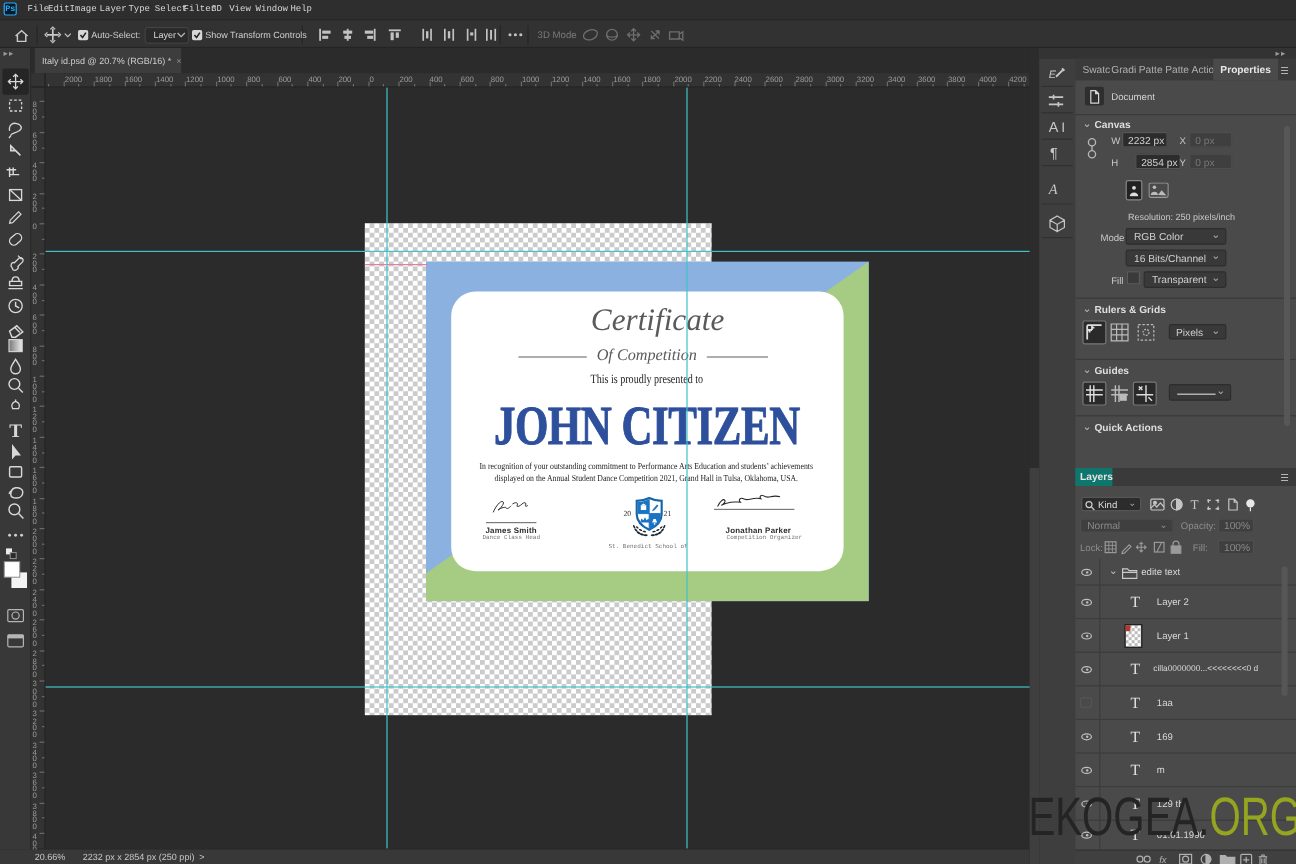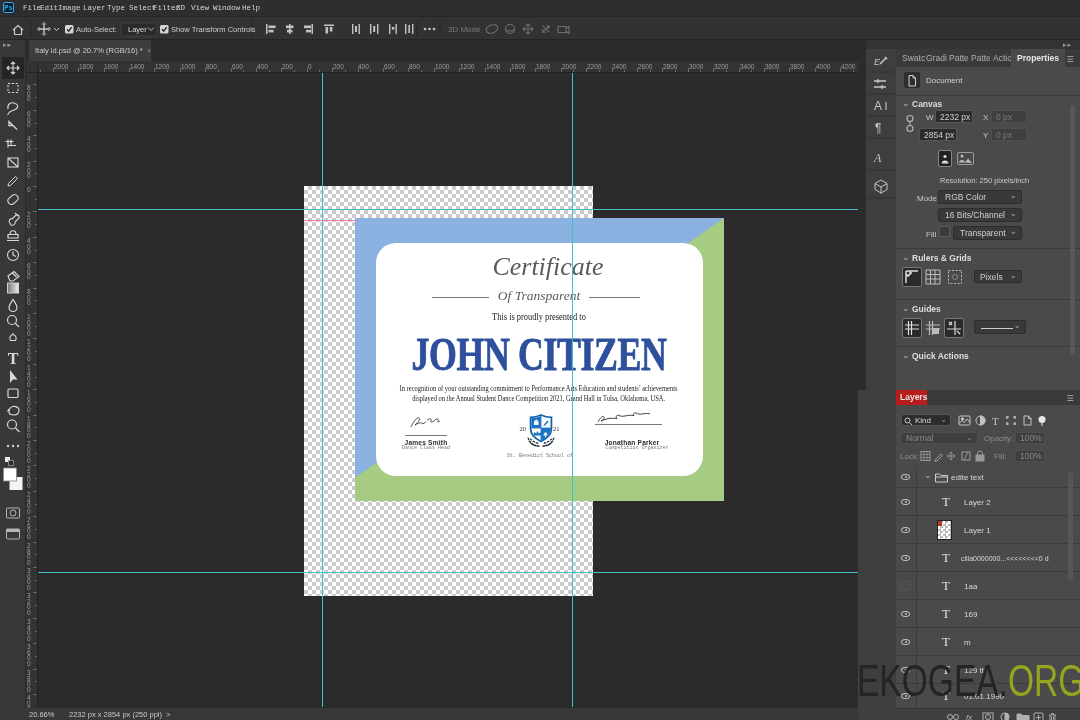--- a/index.html
+++ b/index.html
@@ -453,21 +453,21 @@
       <i class="vtick" style="top:621.0px;width:4px"></i>
     </div>
   <div class="abs" id="rcorner"></div>
 
   <div class="abs" id="canvas">
     <div id="checker"></div>
     <div id="cert">
       <div id="certgreen"></div>
       <div id="certwhite"></div>
       <div class="cc" id="c-title">Certificate</div>
-      <div class="cc" id="c-sub">Of Transparent</div>
+      <div class="cc" id="c-sub">Of Competition</div>
       <div class="cline" style="left:77px;top:79px;width:57px"></div>
       <div class="cline" style="left:234px;top:79px;width:51px"></div>
       <div class="cc" id="c-pres">This is proudly presented to</div>
       <div class="cc" id="c-name">JOHN CITIZEN</div>
       <div class="cc" id="c-body"><span class="bl" id="bl1" style="transform:scaleX(0.855)">In recognition of your outstanding commitment to Performance Arts Education and students’ achievements</span><br><span class="bl" id="bl2" style="transform:scaleX(0.851)">displayed on the Annual Student Dance Competition 2021, Grand Hall in Tulsa, Oklahoma, USA.</span></div>
       <svg class="cc" style="left:48px;top:196px" width="48" height="18" viewBox="0 0 48 18">
         <path d="M8,13 c2,-5 6,-10 8,-9 c2,1 -2,6 -4,7 c3,-2 6,-3 7,-1.5 c1,1 3,-1 4,-2 M24,6 c3,-2 5,-1 4,1 c-1,2 2,1 4,-1 c2,-2 4,-1 3,1 c-0.5,1.5 1,1 2,0" stroke="#2a2a2a" fill="none" stroke-width="0.8"></path>
       </svg>
       <div class="cline" style="left:50px;top:216.5px;width:42px"></div>
       <div class="cc cnm" style="left:20px;top:219px;width:102px">James Smith</div>
@@ -569,21 +569,21 @@
           <circle cx="5" cy="5.5" r="3"></circle>
           <circle cx="5" cy="15.5" r="3"></circle>
           <line x1="5" y1="8.5" x2="5" y2="12.5"></line>
         </g>
       </svg>
     <span class="ptext" style="left:30px;top:64px">W</span>
     <div class="field" style="left:39px;top:61px;width:38px;height:13px;line-height:12px;padding-left:4px">2232 px</div>
     <span class="ptext" style="left:87px;top:64px">X</span>
     <div class="fieldg" style="left:95px;top:61px;width:36px;height:13px;line-height:12px;padding-left:4px">0 px</div>
     <span class="ptext" style="left:30px;top:82px">H</span>
-    <div class="field" style="left:23px;top:79px;width:38px;height:13px;line-height:12px;padding-left:4px">2854 px</div>
+    <div class="field" style="left:50px;top:79px;width:38px;height:13px;line-height:12px;padding-left:4px">2854 px</div>
     <span class="ptext" style="left:87px;top:82px">Y</span>
     <div class="fieldg" style="left:95px;top:79px;width:36px;height:13px;line-height:12px;padding-left:4px">0 px</div>
     <div style="position:absolute;left:42px;top:101px;width:14px;height:17px;background:#222;border:1px solid #888;border-radius:2px"></div>
     <svg style="position:absolute;left:45px;top:105px" width="8" height="10" viewBox="0 0 8 10">
         <circle cx="4" cy="2.5" r="1.6" fill="#ddd"></circle>
         <path d="M0.5,9.5 c0,-4 7,-4 7,0 z" fill="#ddd"></path>
       </svg>
     <svg style="position:absolute;left:61px;top:103px" width="17px" height="13" viewBox="0 0 17 13">
         <rect x="0.5" y="0.5" width="16" height="12" rx="1.5" fill="none" stroke="#9a9a9a"></rect>
         <circle cx="5" cy="4" r="1.5" fill="#bbb"></circle>
@@ -639,21 +639,21 @@
         <span style="position:absolute;left:6px;top:6.5px;width:32px;height:1px;background:#ccc"></span>
         <span class="dchev">⌄</span>
       </div>
     <div style="position:absolute;left:0;top:297px;width:184px;height:1px;background:#3a3a3a"></div>
     <span class="chev" style="left:6px;top:301px">⌄</span>
       <span class="pbold" style="left:16px;top:302px">Quick Actions</span>
     <div style="position:absolute;left:174px;top:56px;width:5px;height:250px;background:#575757;border-radius:3px"></div>
   </div>
   <div class="abs" id="layers">
     <div style="position:absolute;left:0;top:0;width:184px;height:15px;background:#3a3a3a">
-      <span style="position:absolute;left:0;top:0;width:31px;height:15px;background:#b91c1c;color:#e4e4e4;font-size:8.5px;font-weight:bold;padding-left:4px;line-height:15px">Layers</span>
+      <span style="position:absolute;left:0;top:0;width:31px;height:15px;background:#0f766e;color:#e4e4e4;font-size:8.5px;font-weight:bold;padding-left:4px;line-height:15px">Layers</span>
       <span style="position:absolute;right:6px;top:4px;color:#b5b5b5;font-size:8px">☰</span>
     </div>
     <div style="position:absolute;left:5px;top:24px;width:50px;height:12px;background:#2c2c2c;border:1px solid #555;border-radius:2px;color:#ddd;font-size:8px;line-height:11px">
       <svg style="position:absolute;left:2px;top:1.5px" width="9" height="9" viewBox="0 0 9 9">
           <circle cx="3.5" cy="3.5" r="2.5" stroke="#ccc" fill="none"></circle>
           <line x1="5.5" y1="5.5" x2="8" y2="8" stroke="#ccc"></line>
         </svg>
       <span style="margin-left:13px">Kind</span>
       <span style="position:absolute;right:3px;top:-1px;color:#999;font-size:8px">⌄</span>
     </div>

